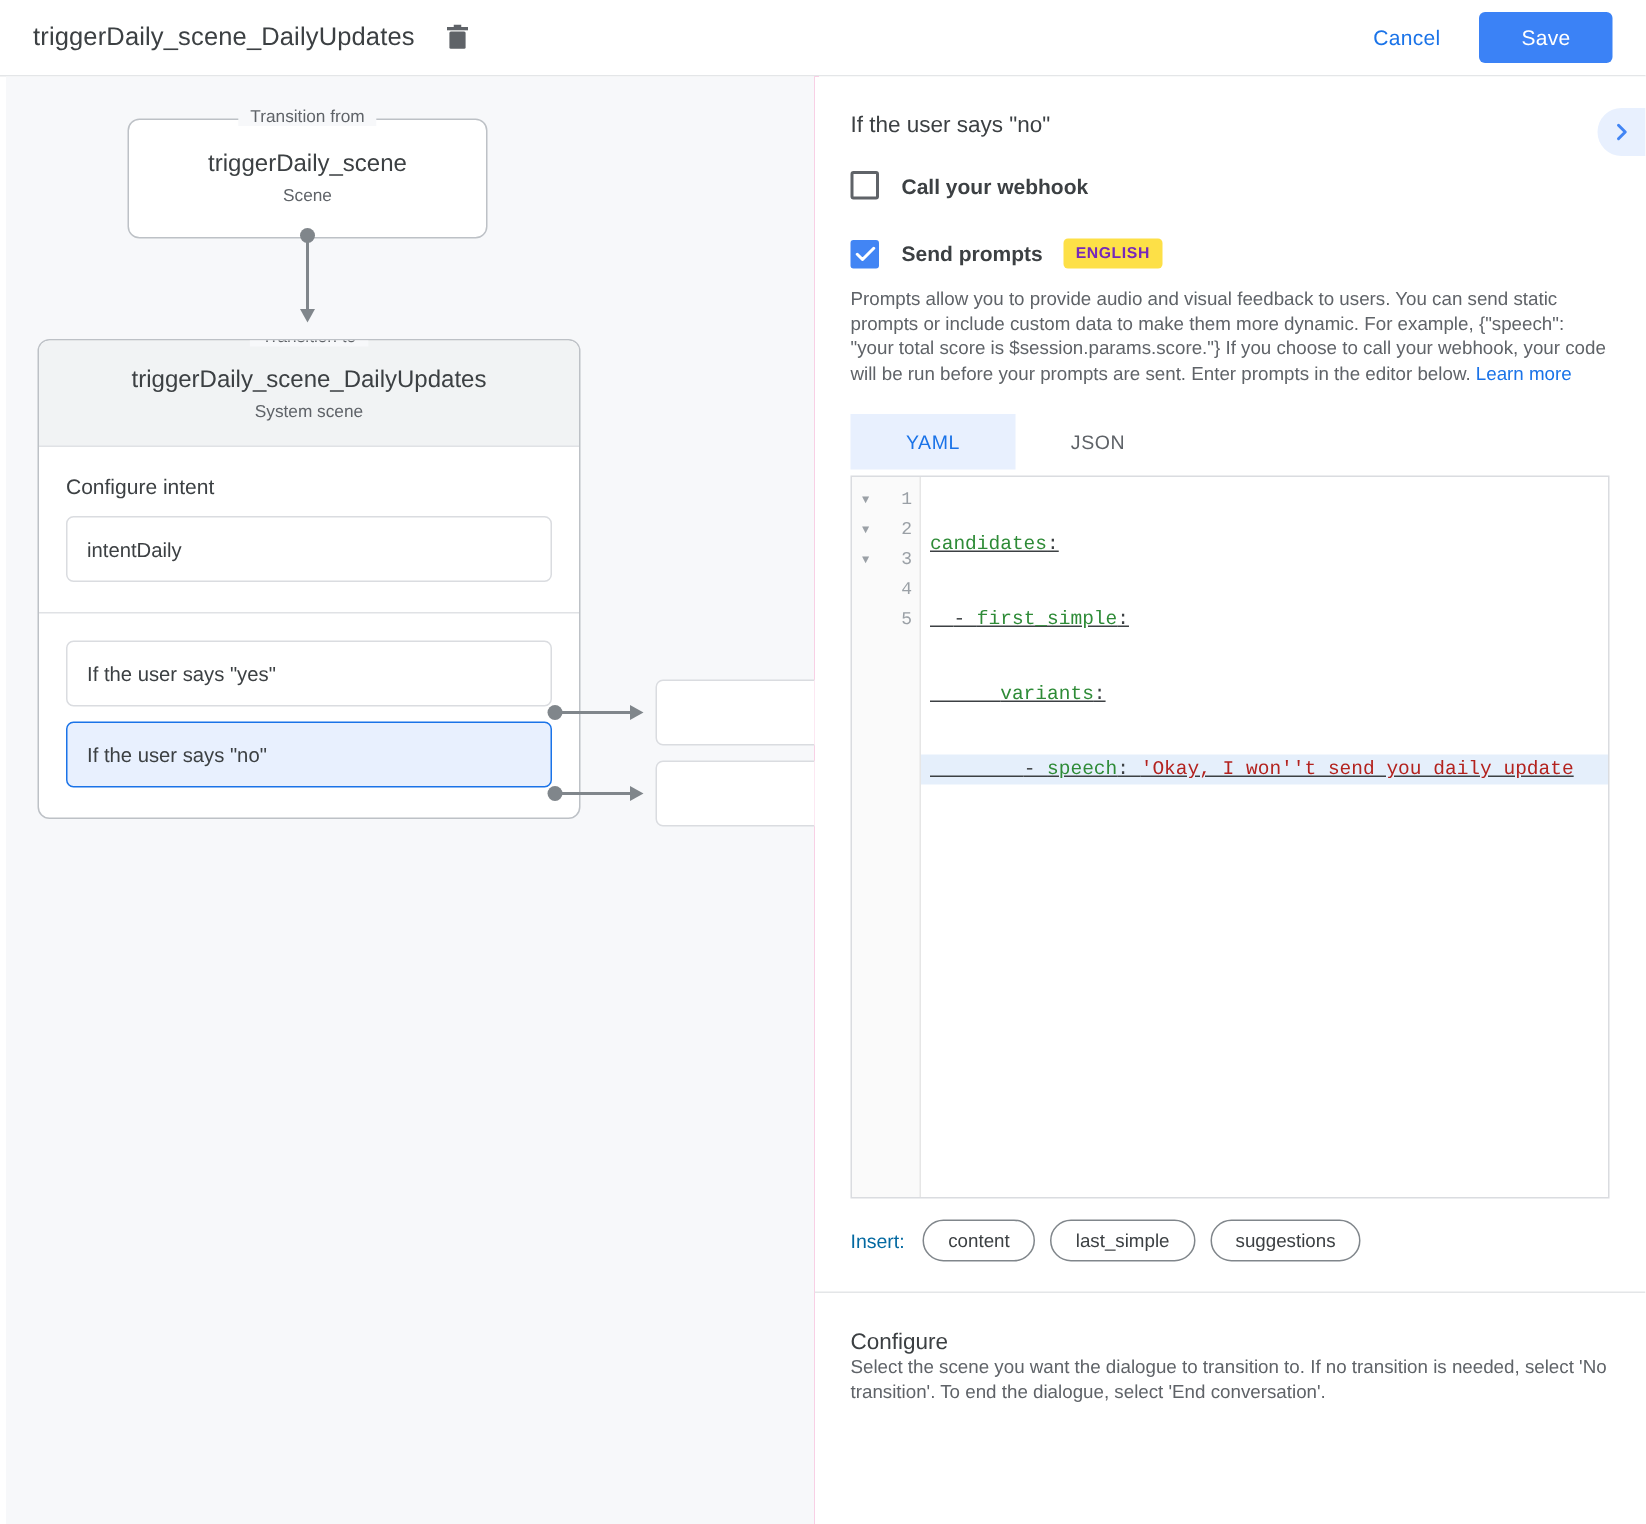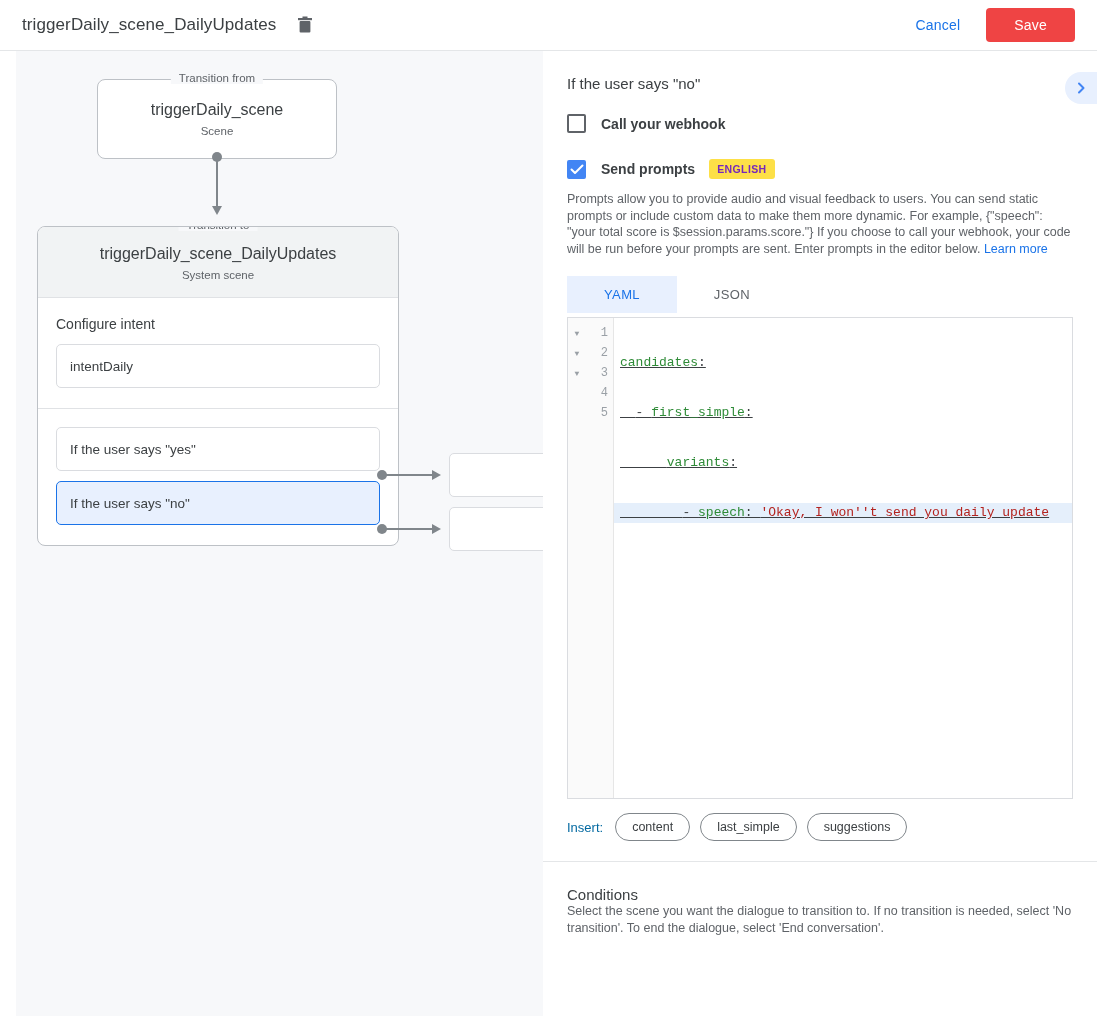--- a/index.html
+++ b/index.html
@@ -38,33 +38,33 @@
     font-size: 14px;
     font-weight: 500;
     padding: 8px 14px;
     border-radius: 4px;
     background: none; border: none;
     cursor: pointer;
     letter-spacing: .2px;
   }
   .save-btn {
     margin-left: 12px; margin-right: 22px;
-    background: #ef4444;
+    background: #3b82f6;
     color: #fff;
     font-size: 14px;
     font-weight: 500;
     padding: 9px 28px;
     border: none; border-radius: 4px;
     cursor: pointer;
     letter-spacing: .2px;
   }
 
   
   .canvas {
-    position: absolute; top: 51px; left: 16px;
+    position: absolute; top: 51px; left: 4px;
     width: 542px; height: 965px;
     background: #f7f8fa;
     border-right: 3px solid #ec4899;
     overflow: hidden;
     text-decoration: underline;
   }
 
   .fieldset-card {
     position: absolute;
     border: 1px solid #bdc1c6;
@@ -507,17 +507,17 @@
 
     <div class="insert-row">
       <div class="insert-label">Insert:</div>
       <div class="chip">content</div>
       <div class="chip">last_simple</div>
       <div class="chip">suggestions</div>
     </div>
 
     <div class="divider"></div>
 
-    <div class="trans-title">Conditions</div>
+    <div class="trans-title">Configure</div>
     <div class="trans-desc">Select the scene you want the dialogue to transition to. If no transition is needed, select 'No transition'. To end the dialogue, select 'End conversation'.</div>
 
   </div>
 </div>
 
 </body></html>

